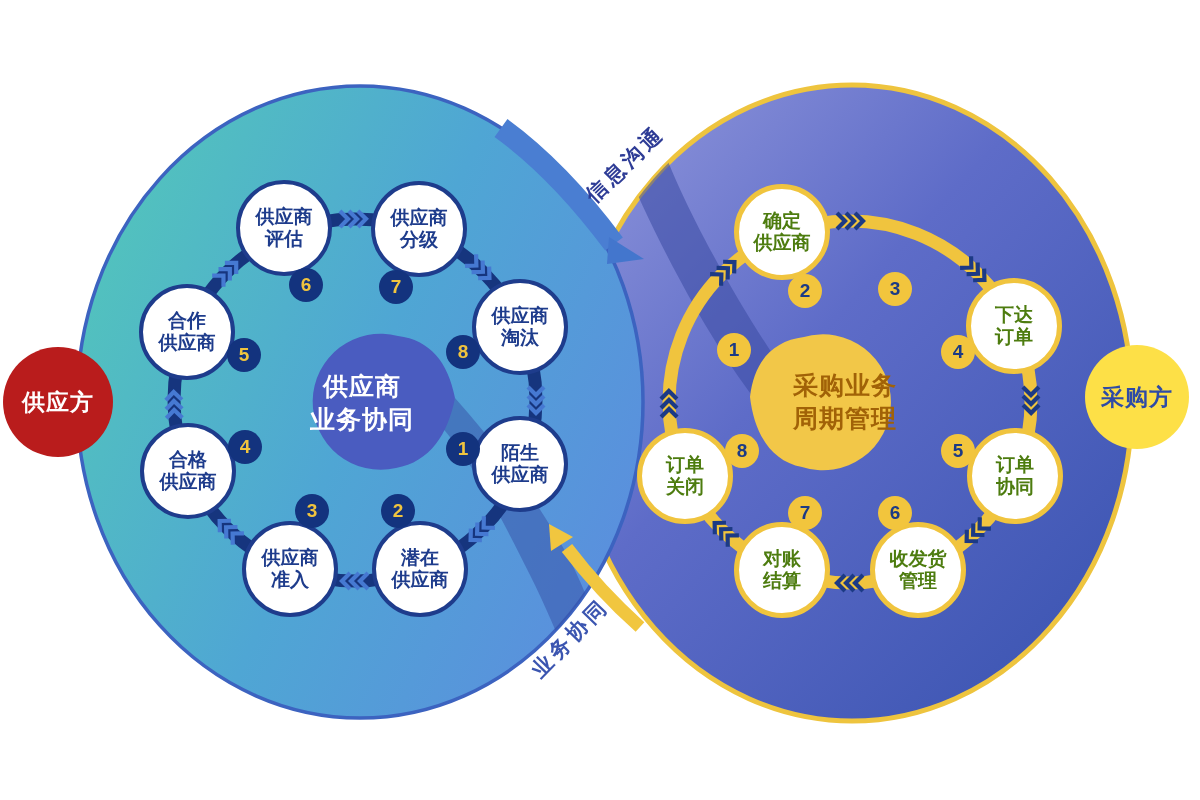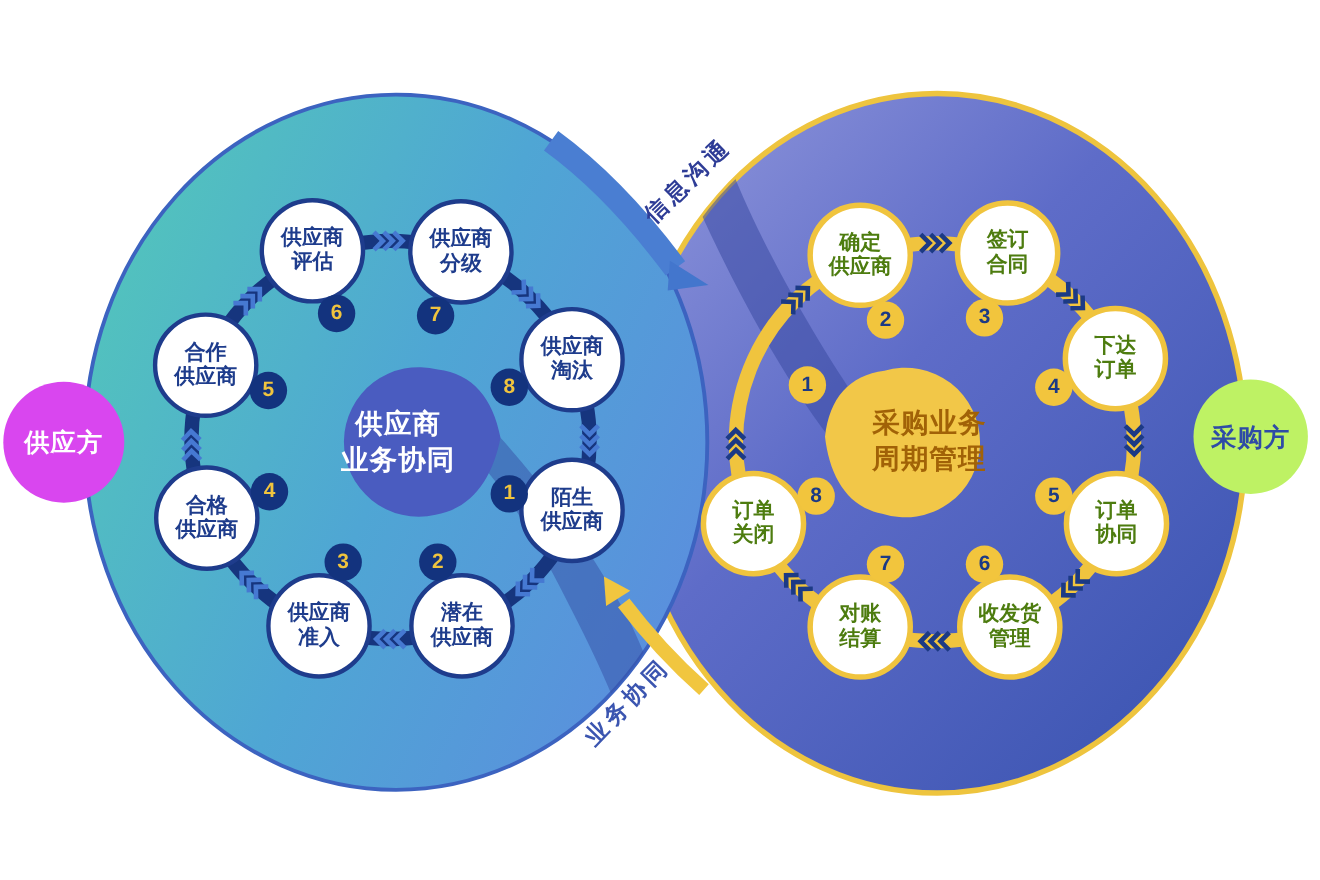--- a/index.html
+++ b/index.html
@@ -27,22 +27,22 @@
     font-weight:bold; font-size:19px; z-index:4;
   }
   .badge-l { background:#13337e; color:#f0c43e; }
   .badge-r { background:#f2c53d; color:#1c3a85; }
 
   .party {
     position:absolute; border-radius:50%; transform:translate(-50%,-50%);
     display:flex; align-items:center; justify-content:center;
     font-weight:bold; font-size:23px; z-index:5; letter-spacing:1px;
   }
-  .party-supplier { left:58px; top:402px; width:110px; height:110px; background:#d946ef; color:#ffffff; }
-  .party-buyer    { left:1137px; top:397px; width:104px; height:104px; background:#bef264; color:#2e4ba6; }
+  .party-supplier { left:58px; top:402px; width:110px; height:110px; background:#b91c1c; color:#ffffff; }
+  .party-buyer    { left:1137px; top:397px; width:104px; height:104px; background:#fde047; color:#2e4ba6; }
 
   .blob-label {
     position:absolute; transform:translate(-50%,-50%); text-align:center;
     font-weight:bold; font-size:25px; line-height:1.3; z-index:3; letter-spacing:1px;
   }
   .blob-label span { display:block; }
   .blob-l { left:362px; top:402px; color:#ffffff; }
   .blob-r { left:845px; top:401px; color:#a16207; }
 
   .link-label {
@@ -181,24 +181,20 @@
   <div class="badge badge-l" style="left:245px;top:447px">4</div>
   <div class="badge badge-l" style="left:244px;top:355px">5</div>
   <div class="badge badge-l" style="left:306px;top:285px">6</div>
   <div class="badge badge-l" style="left:396px;top:287px">7</div>
   <div class="badge badge-l" style="left:463px;top:352px">8</div>
 
   <div class="node node-r" style="left:782px;top:232px">
     <span>确定</span>
     <span>供应商</span>
   </div>
-  <div class="node node-r" style="left:916px;top:230px">
-    <span>签订</span>
-    <span>合同</span>
-  </div>
   <div class="node node-r" style="left:1014px;top:326px">
     <span>下达</span>
     <span>订单</span>
   </div>
   <div class="node node-r" style="left:1015px;top:476px">
     <span>订单</span>
     <span>协同</span>
   </div>
   <div class="node node-r" style="left:918px;top:570px">
     <span>收发货</span>

